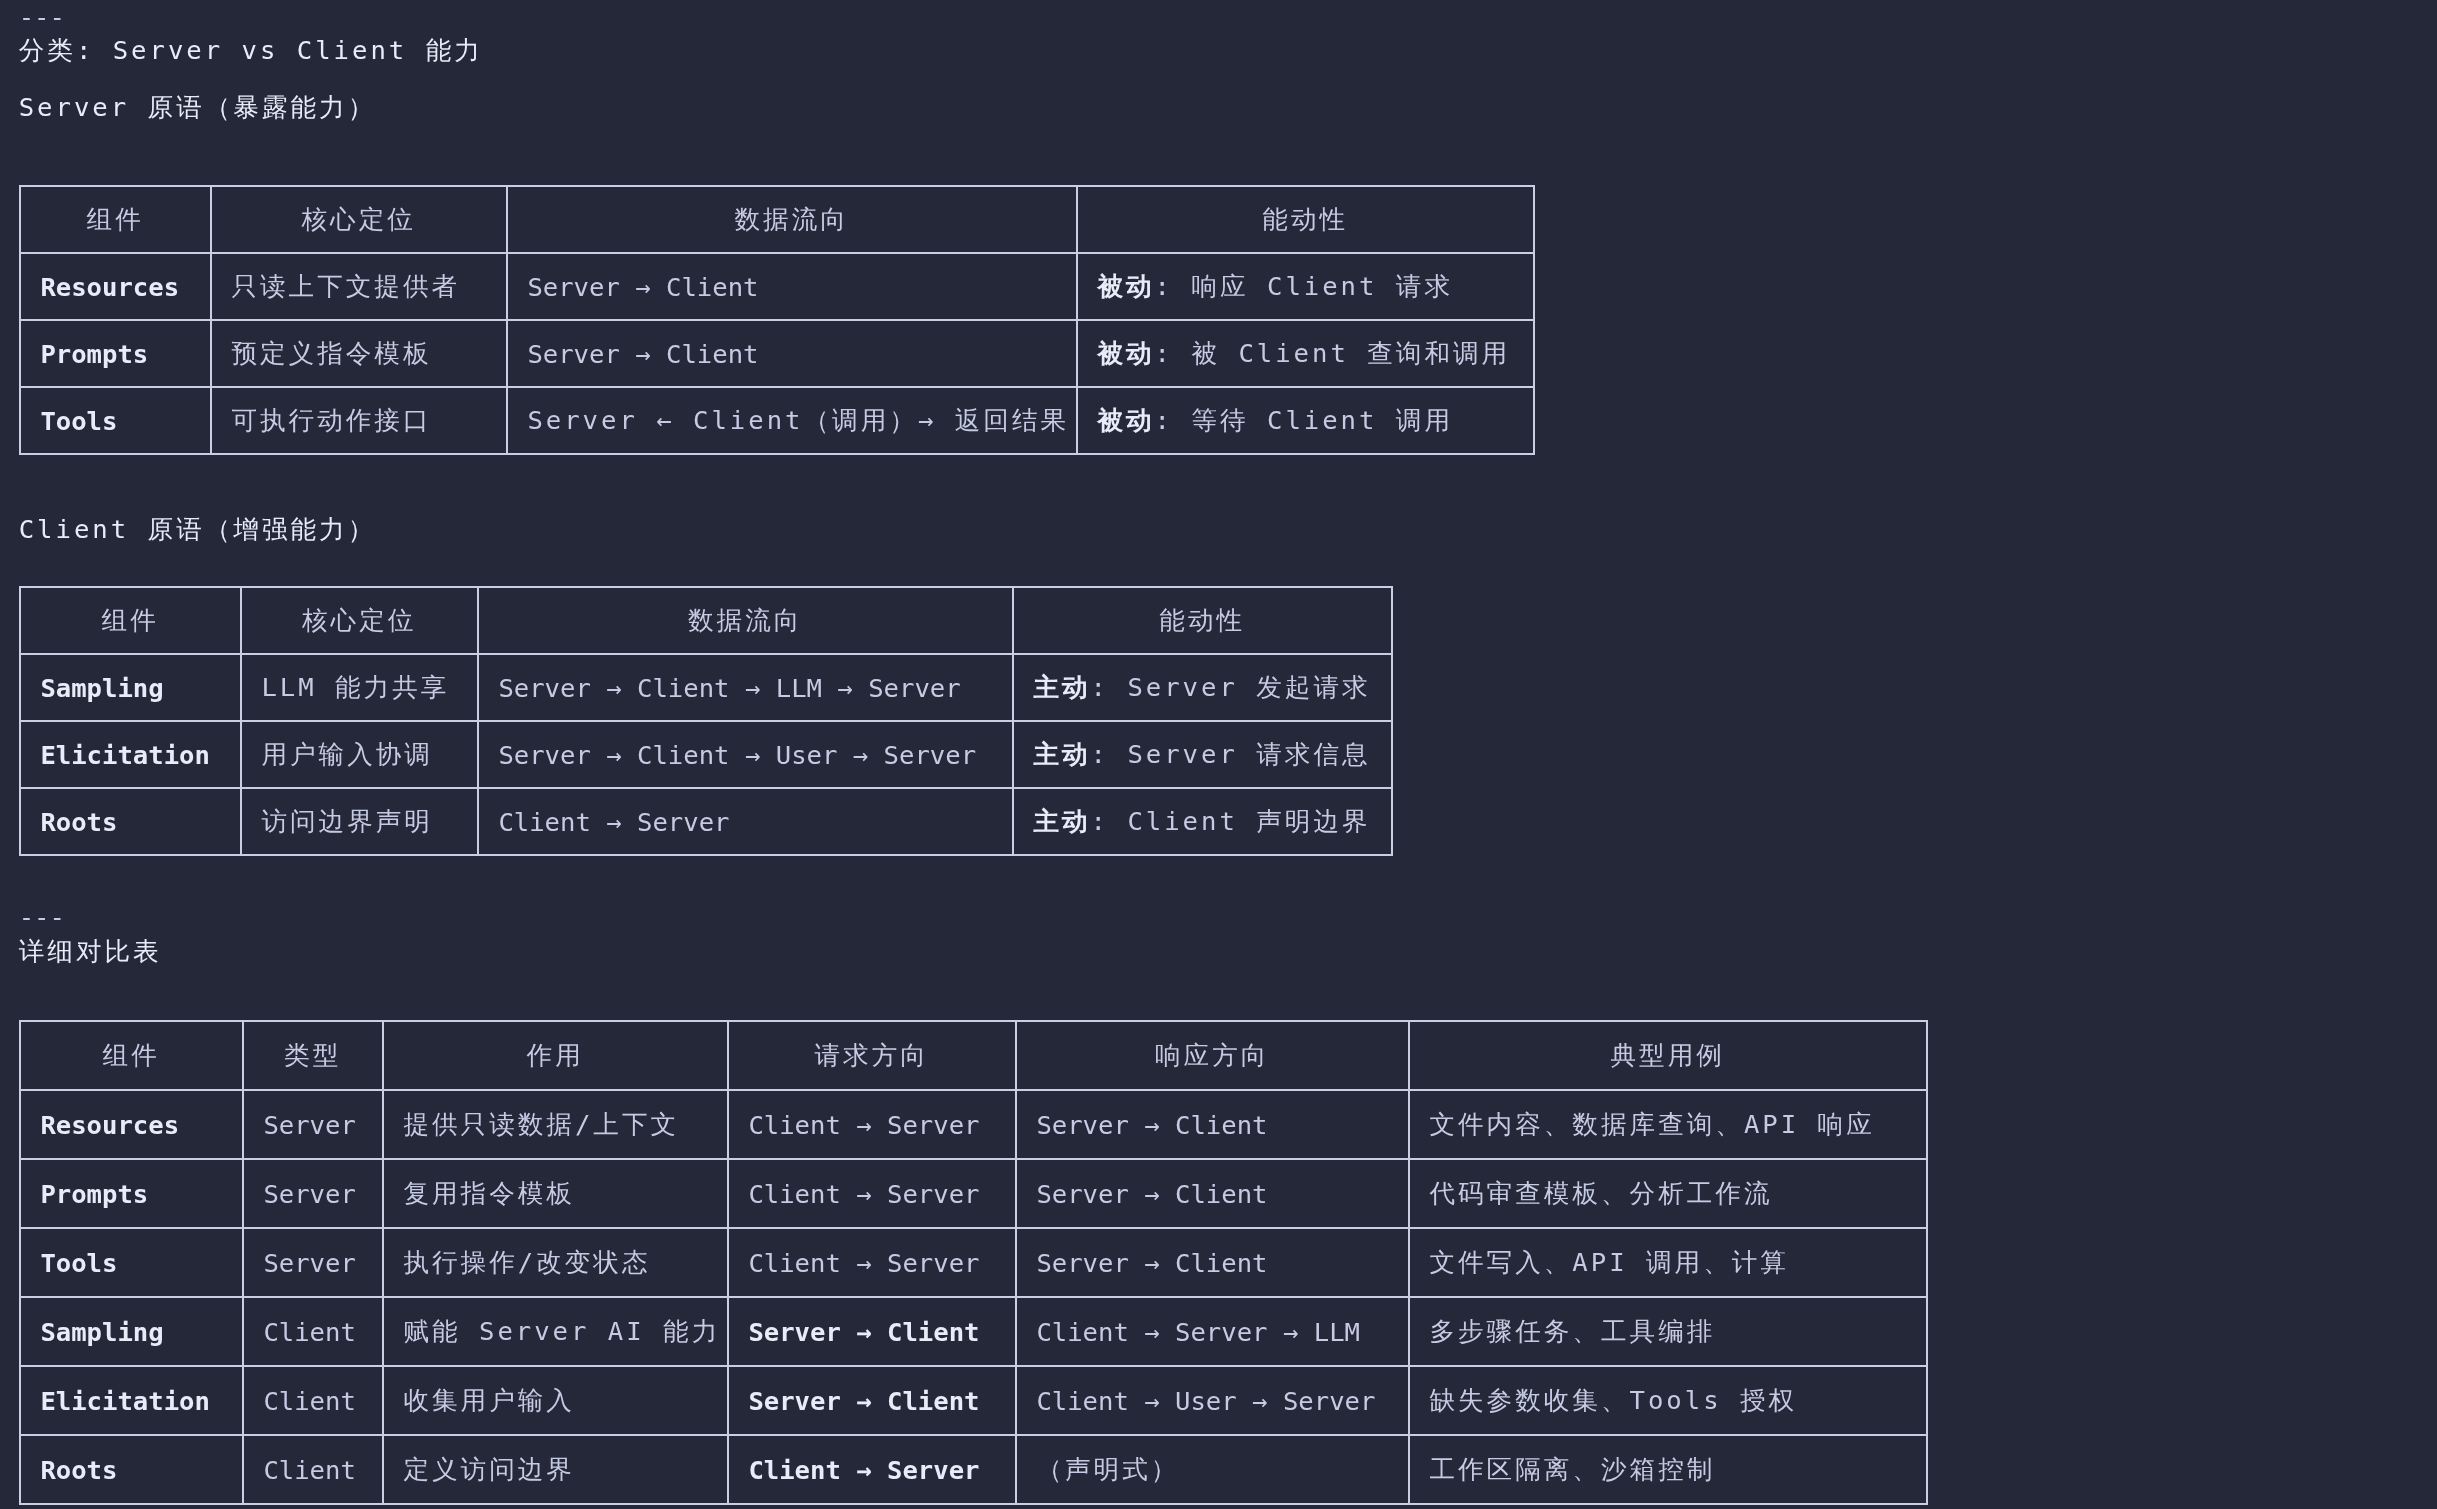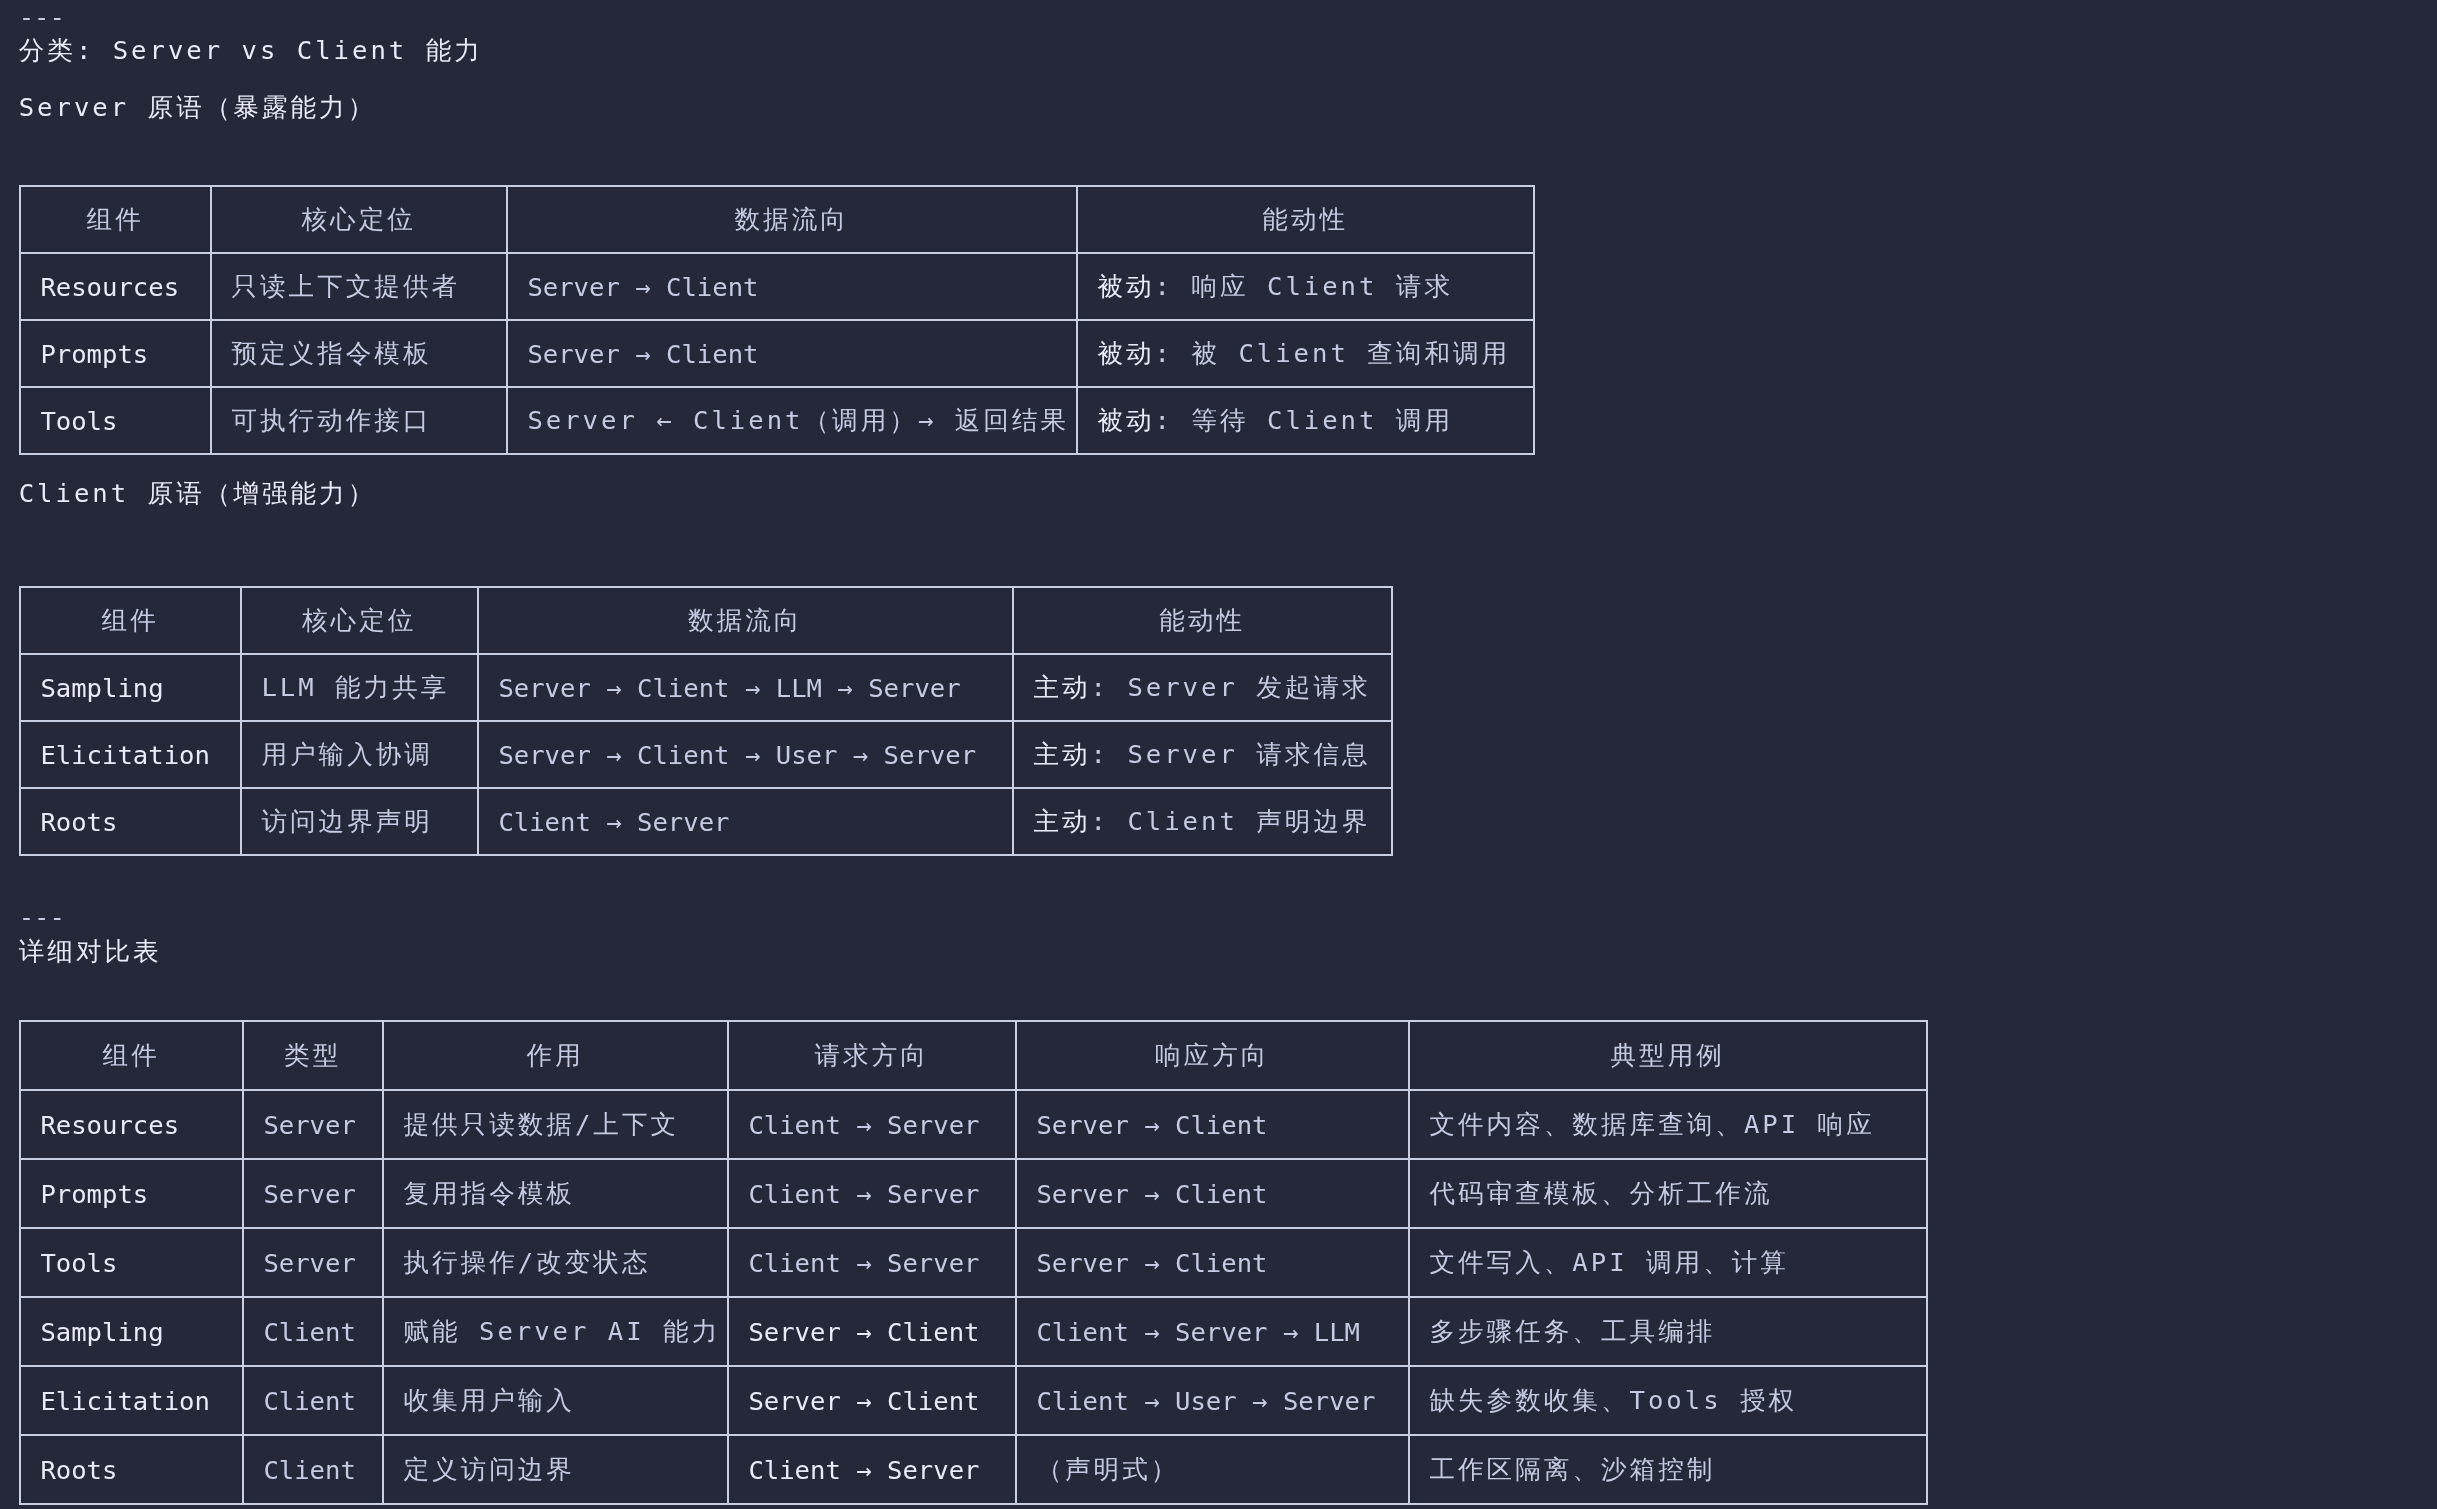--- a/index.html
+++ b/index.html
@@ -20,21 +20,21 @@
     color: var(--fg);
     overflow: hidden;
   }
   .line {
     position: absolute;
     left: 18.7px;
     white-space: pre;
     line-height: 31.5px;
   }
   .bold { font-weight: normal; color: var(--fgb); }
-  .b { font-weight: normal; color: var(--fgb); margin-top: 45px; }
+  .b { font-weight: bold; color: var(--fgb); margin-top: 45px; }
   table.tbl {
     position: absolute;
     border-collapse: collapse;
     table-layout: fixed;
   }
   .tbl th, .tbl td {
     border: 2px solid var(--border);
     height: 67px;
     vertical-align: middle;
     overflow: hidden;
@@ -94,21 +94,21 @@
         </tr>
         <tr>
           <td><span class="b">Tools</span></td>
           <td><span class="cjk">可执行动作接口</span></td>
           <td><span class="cjk">Server ← Client（调用）→ 返回结果</span></td>
           <td><span class="b cjk">被动</span><span class="cjk">: 等待 Client 调用</span></td>
         </tr>
       </tbody>
   </table>
 
-  <div class="line bold cjk" style="top:478px">Client 原语（增强能力）</div>
+  <div class="line bold cjk" style="top:514px">Client 原语（增强能力）</div>
 
   <table class="tbl" id="client-table" style="left:18.7px; top:586px; width:1372px">
     <colgroup>
       <col style="width:221px">
         <col style="width:237px">
         <col style="width:535px">
         <col style="width:379px">
     </colgroup>
     <thead>
         <tr>

